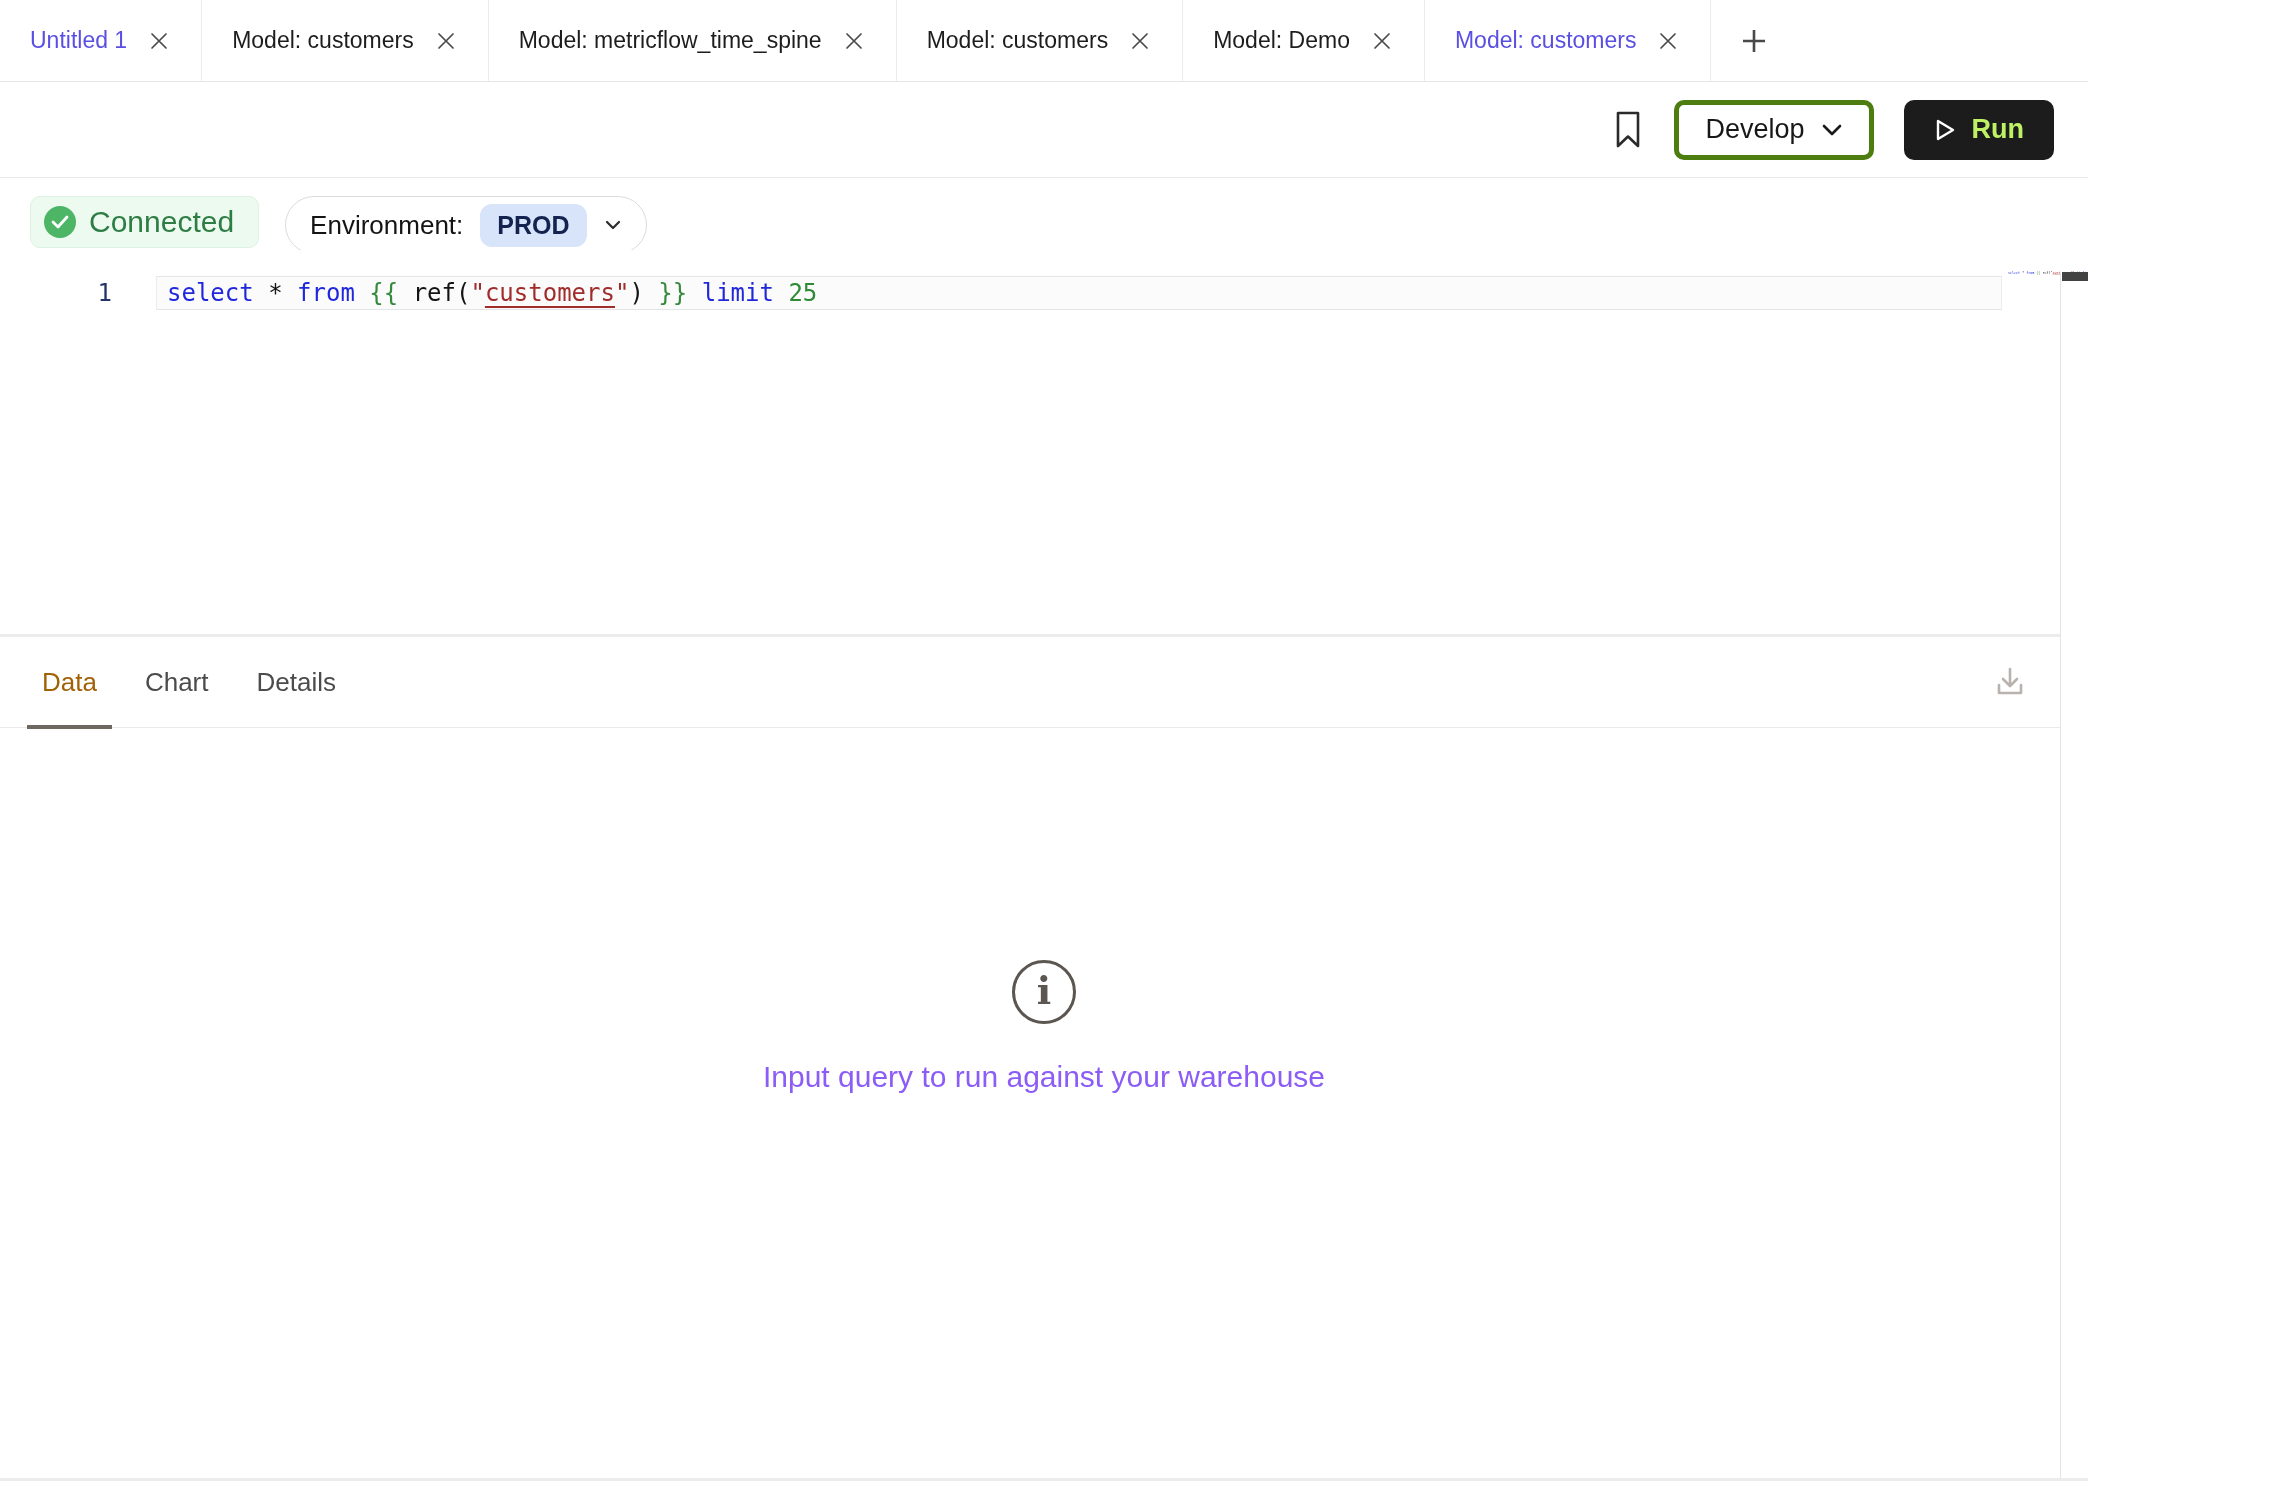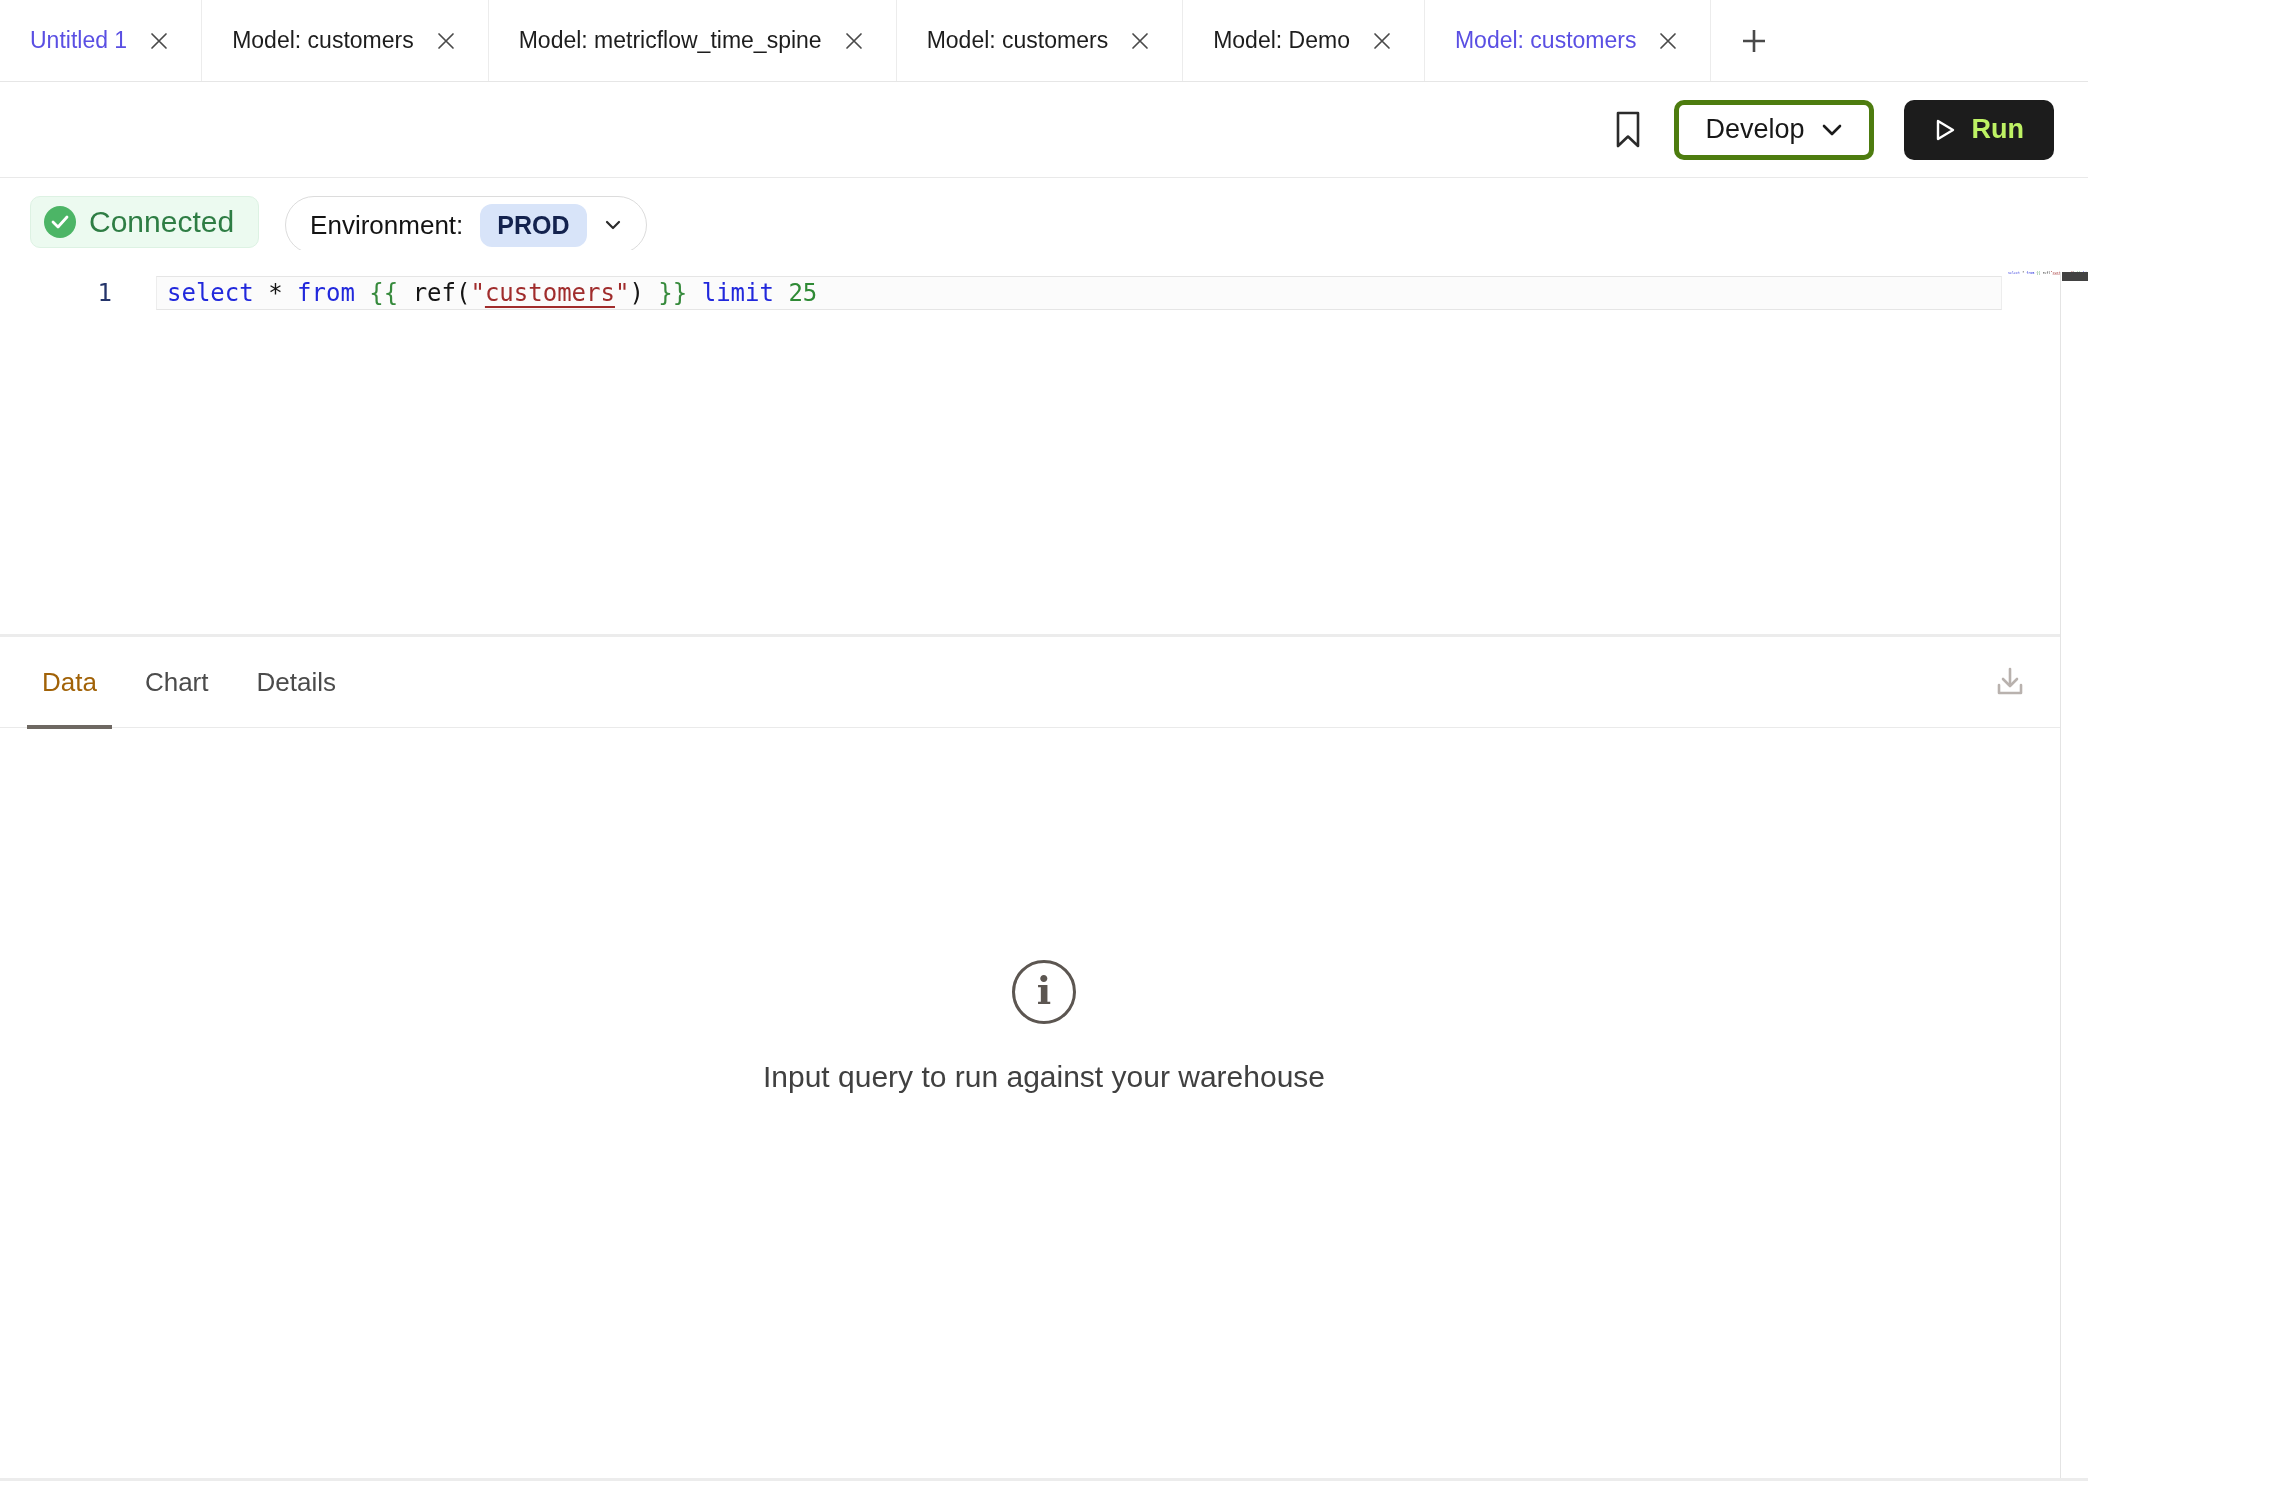--- a/index.html
+++ b/index.html
@@ -270,21 +270,21 @@
     font-weight: bold;
     font-size: 38px;
     line-height: 1;
     color: #5c5651;
     margin-top: -2px;
   }
   .empty-message {
     margin-top: 36px;
     font-size: 30px;
     font-weight: 500;
-    color: #404040;
+    color: #8b5cf6;
   }
 
   .bottombar {
     flex: 0 0 8px;
     border-top: 3px solid #ececec;
     background: #fff;
   }
 </style>
 </head>
 <body>

